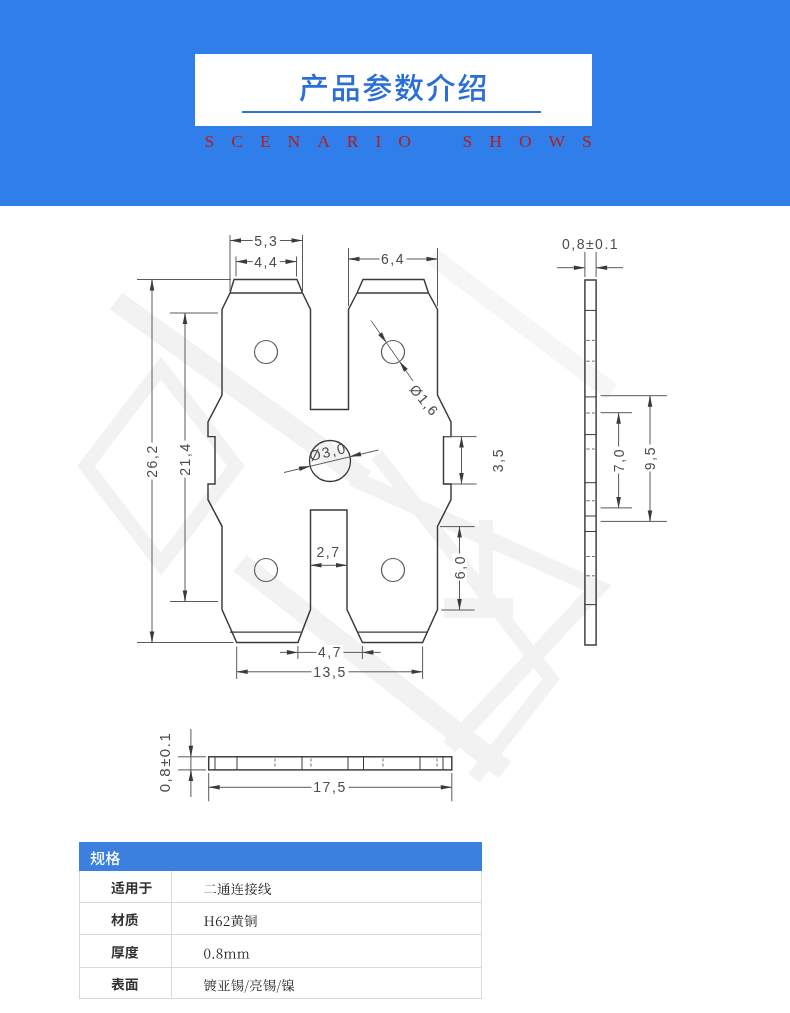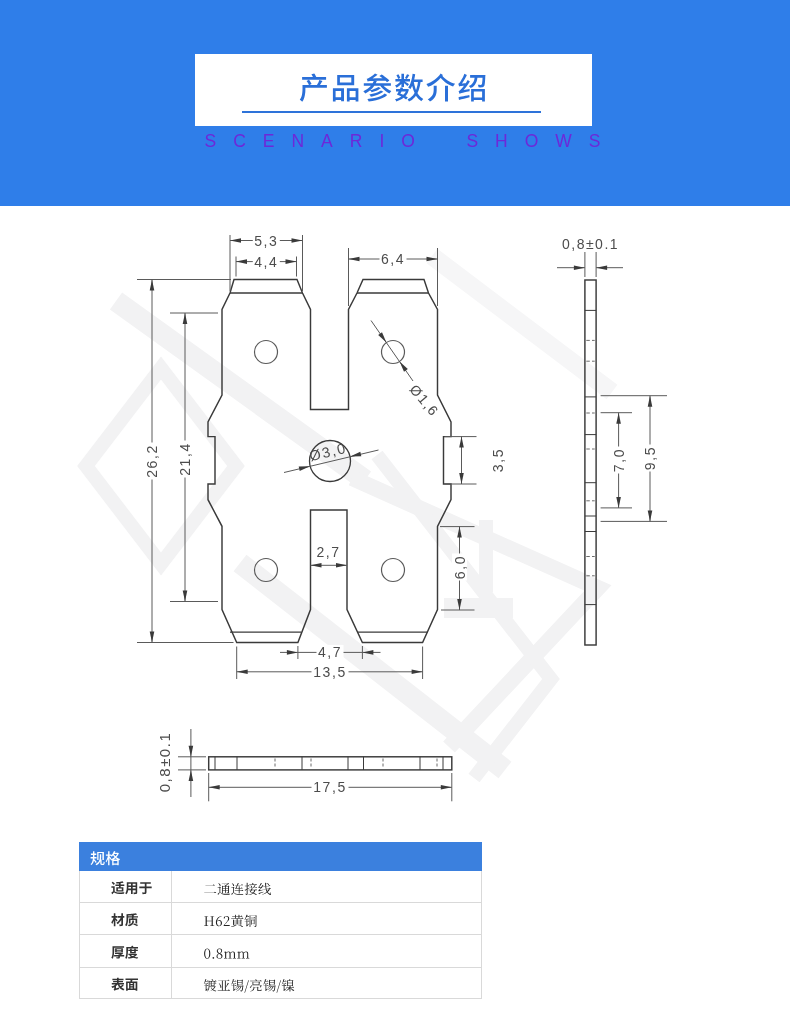--- a/index.html
+++ b/index.html
@@ -6,21 +6,21 @@
 .abs{position:absolute;}
 </style></head>
 <body>
 
 <div class="abs" style="left:0;top:0;width:790px;height:206px;background:#2f7ee9"></div>
 
 <div class="abs" style="left:195px;top:54px;width:397px;height:72px;background:#fff"></div>
 
 <div class="abs" style="left:242px;top:111px;width:299px;height:2px;background:#2e73d9"></div>
 
-<div class="abs" style="left:204.5px;top:131px;width:580px;color:#6d28d9;font-size:17.5px;letter-spacing:17px;">SCENARIO SHOWS</div>
+<div class="abs" style="left:204.5px;top:131px;width:580px;color:#b91c1c;font-size:17.5px;letter-spacing:17px;font-family:Liberation Serif, serif;">SCENARIO SHOWS</div>
 
 <svg class="abs" style="left:0;top:0;z-index:3" width="790" height="1013" viewBox="0 0 790 1013">
 
 <g stroke="#f2f2f3" fill="none">
 <line x1="116" y1="301" x2="365" y2="480" stroke-width="21"></line>
 <polygon points="86,466 161,368 236,466 161,564" stroke-width="14"></polygon>
 <line x1="240" y1="563" x2="505" y2="770" stroke-width="21"></line>
 <polyline points="352,478 598,588 449,747" stroke-width="16"></polyline>
 <polyline points="377,455 551,679 474,778" stroke-width="14"></polyline>
 </g>

